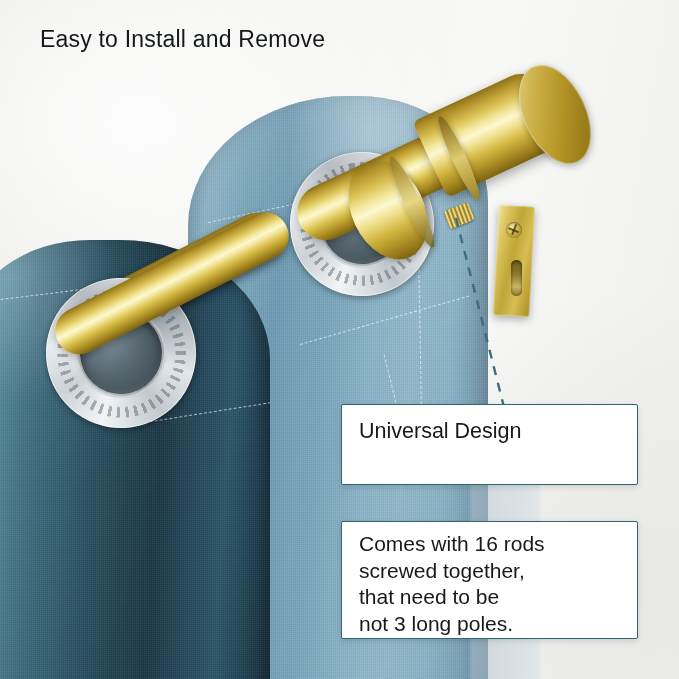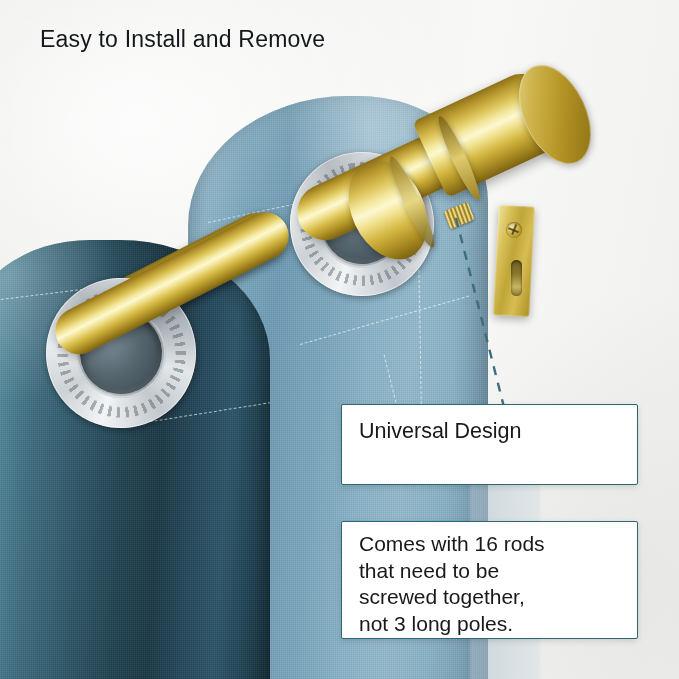--- a/index.html
+++ b/index.html
@@ -364,18 +364,18 @@
   </svg>
 
   <div id="title">Easy to Install and Remove</div>
 
   <div class="callout" id="callout-universal">
     <div class="line">Universal Design</div>
   </div>
 
   <div class="callout" id="callout-rods">
     <div class="line">Comes with 16 rods</div>
+    <div class="line">screwed together,</div>
     <div class="line">that need to be</div>
-    <div class="line">screwed together,</div>
     <div class="line"><span class="bold">not 3 long poles</span><span>.</span></div>
   </div>
 
 </div>
 
 </body></html>

